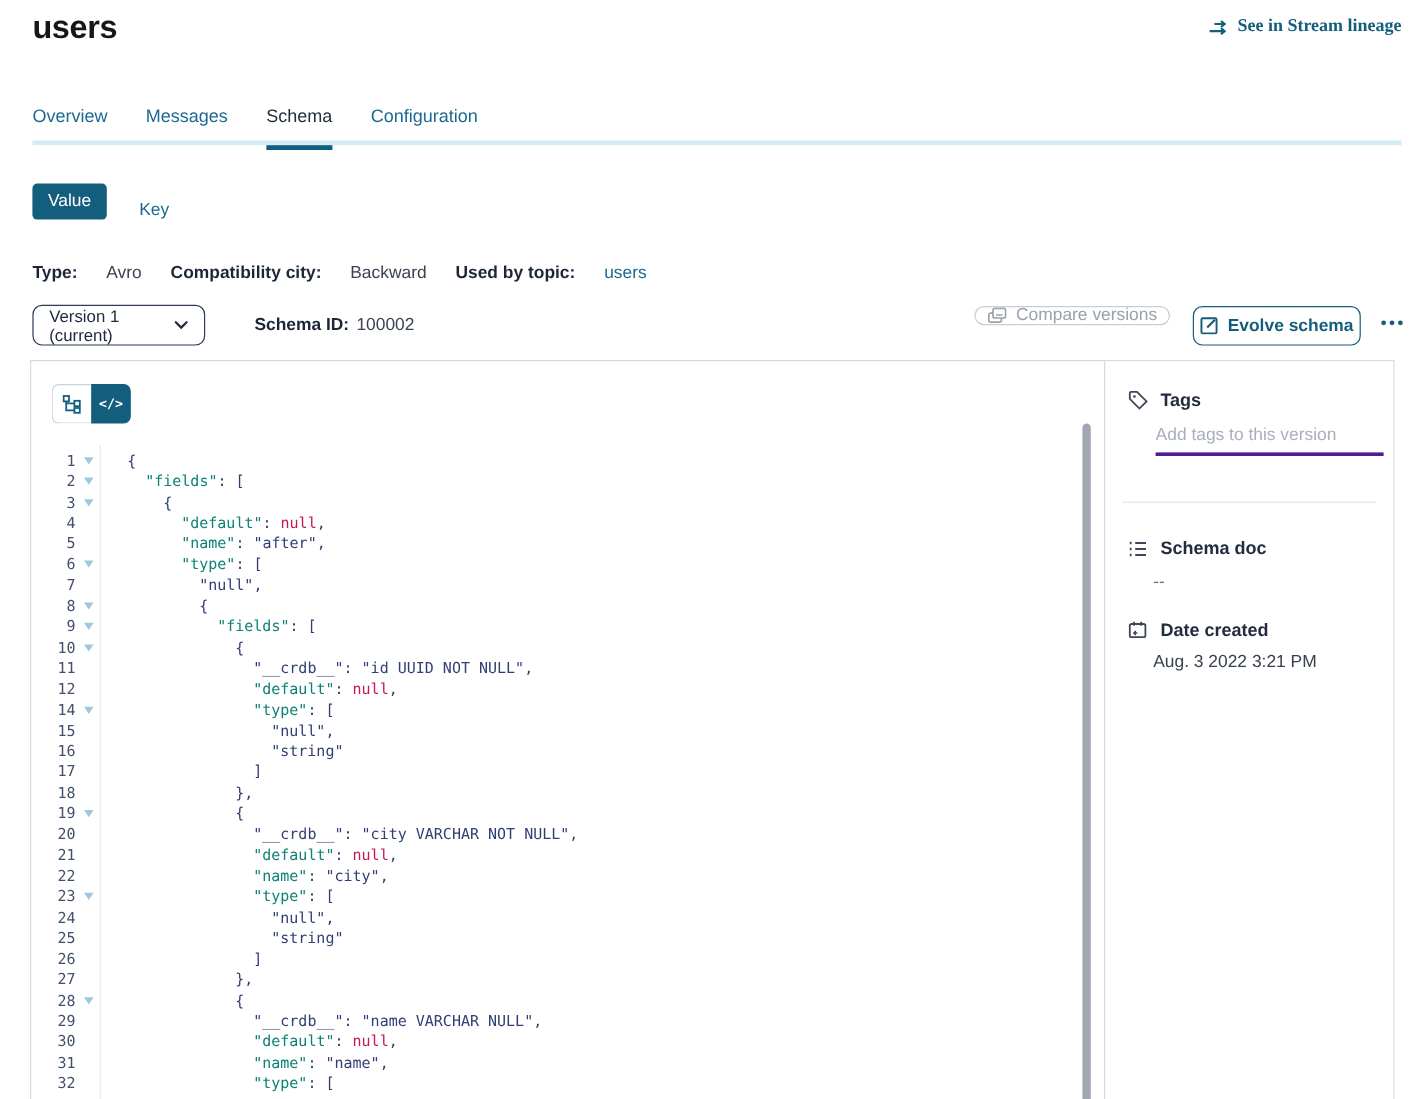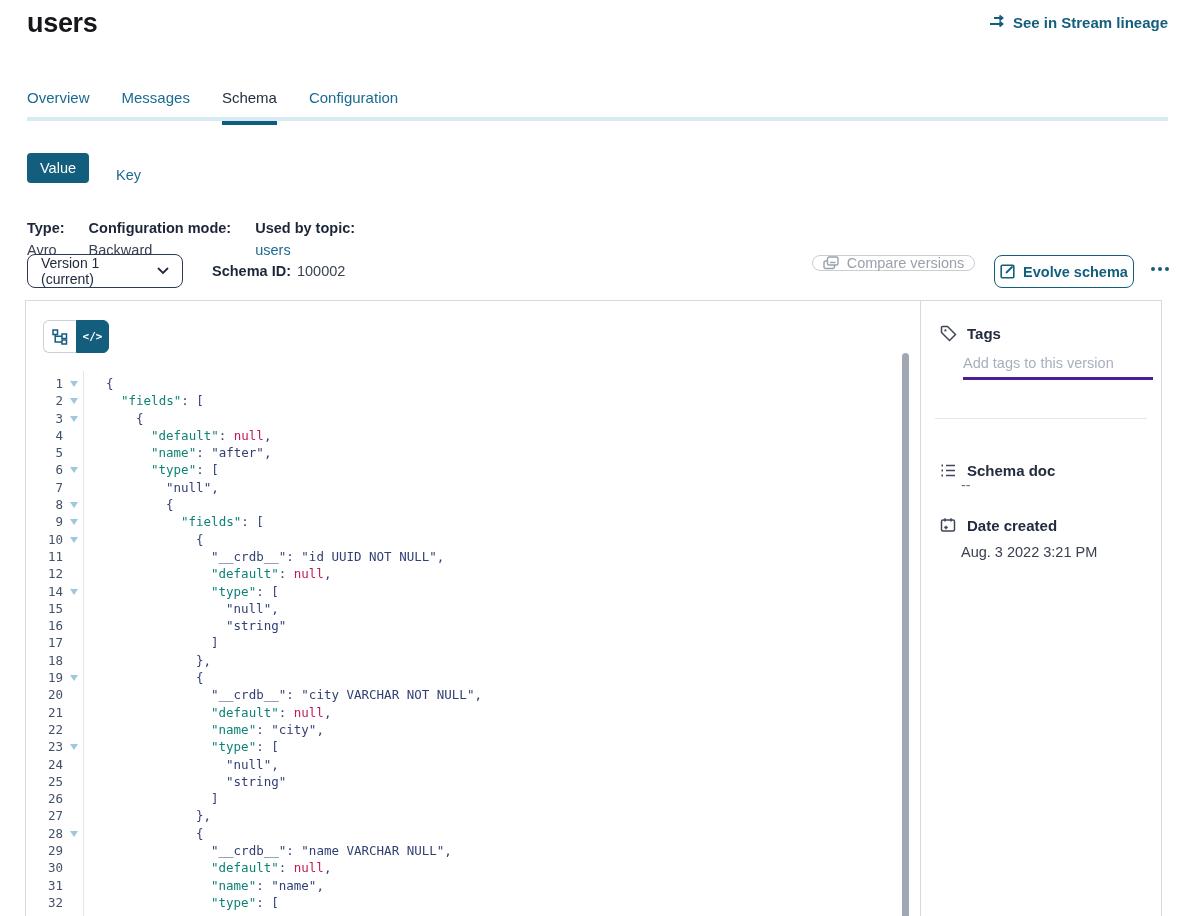--- a/index.html
+++ b/index.html
@@ -2,46 +2,46 @@
 <html style="--accent: #135e7d; --link: #1b6b91; --rail: #d7ebf3; --tab-indicator: #0f5d80; --code-key: #0e8276; --code-str: #323f75; --code-null: #c2185b; --code-num: #41506b;"><head>
 <meta charset="utf-8">
 <style>
   * { margin:0; padding:0; box-sizing:border-box; }
   html,body { width:1189px; height:916px; overflow:hidden; background:#ffffff;
               font-family:"Liberation Sans", sans-serif; color:#1e2a3a; }
   .abs { position:absolute; }
 
   
   #page-title { left:27px; top:8px; font-size:27px; font-weight:700; color:#16171b; letter-spacing:-0.3px; }
-  #lineage-link { right:21px; top:14px; display:flex; gap:7px;
-                  color:var(--accent); font-size:15px; font-weight:700; cursor:pointer; }
+  #lineage-link { right:21px; top:14px; display:flex; align-items:center; gap:7px;
+                  color:var(--accent); font-size:15px; font-weight:700; cursor:pointer;font-family:Liberation Serif, serif; }
 
   
   #tabs { left:27px; top:89px; display:flex; gap:32px; font-size:15px; }
   .tab { color:var(--link); cursor:pointer; position:relative; padding-bottom:19px; }
   .tab.active { color:#1e2d3d; font-weight:400; }
   .tab.active::after { content:""; position:absolute; left:0; right:0; bottom:0; height:4px;
                        background:var(--tab-indicator); z-index:2; }
   #tab-rail { left:27px; right:21px; top:117px; height:4px; background:var(--rail); }
 
   
   #vk-toggle { left:27px; top:153px; display:flex; align-items:flex-end; gap:27px; font-size:14.5px; }
   #value-button { background:var(--accent); color:#fff; border:none; border-radius:4px;
                   padding:7px 13px; font-size:14.5px; cursor:pointer; font-family:inherit; }
   #key-button { color:var(--link); cursor:pointer; }
 
   
   #meta-row { left:27px; top:220px; display:flex; gap:24px; font-size:14.5px; }
-  .meta-item { display:flex; gap:6px;flex-direction:column; }
+  .meta-item { display:flex; gap:24px; }
   .meta-label { font-weight:700; color:#1c2638; }
   .meta-value { color:#3a4352; }
   .meta-value.link { color:var(--link); cursor:pointer; }
 
   
-  #version-select { left:27px; top:254px; width:156px; height:34px; border:1px solid #2c3a55;
+  #version-select { left:27px; top:254px; width:144px; height:34px; border:1px solid #2c3a55;
                     border-radius:8px; display:flex; align-items:center; justify-content:space-between;
                     padding:0 13px; font-size:14px; color:#202a3c; cursor:pointer; background:#fff;gap:18px; }
   #schema-id-row { left:212px; top:263px; font-size:14.5px; display:flex; gap:6px;text-align:center; }
   #compare-button { left:812px; top:255px; width:163px; height:16px; border:1px solid #c9ced4;
                     border-radius:8px; background:#fff; display:flex; align-items:center; justify-content:center;
                     gap:8px; font-size:14.5px; color:#9aa1ac; font-family:inherit; }
   #evolve-button { left:994px; top:255px; width:140px; height:33px; border:1px solid var(--accent);
                    border-radius:8px; background:#fff; display:flex; align-items:center; justify-content:center;
                    gap:8px; font-size:14.5px; color:var(--accent); font-weight:700; cursor:pointer; font-family:inherit; }
   #more-button { left:1144px; top:258px; width:32px; height:22px; display:flex; align-items:center;
@@ -81,21 +81,21 @@
   #sidebar { left:894px; top:0; bottom:0; width:241px; border-left:1px solid #d6d9dd; background:#fff; }
   .sb-header { position:absolute; left:19px; display:flex; align-items:center; gap:10px;
                font-size:15px; font-weight:700; color:#222c3e; }
   .sb-icon { width:17px; height:17px; flex:0 0 auto; }
   #tags-header { top:24px; }
   #tags-input { position:absolute; left:42px; top:52px; width:190px; border:none;
                 border-bottom:3px solid #4c1d95; font-size:14.5px; padding:2px 0 6px 0;
                 font-family:inherit; color:#2a3242; outline:none; background:transparent; }
   #tags-input::placeholder { color:#a8afbd; }
   #sidebar-divider { position:absolute; left:14px; top:117px; width:212px; height:1px; background:#e3e6ea; }
-  #schemadoc-header { top:161px; }
+  #schemadoc-header { top:148px; }
   #schemadoc-value { position:absolute; left:40px; top:176px; font-size:14.5px; color:#6f7683; }
   #datecreated-header { top:216px; }
   #datecreated-value { position:absolute; left:40px; top:243px; font-size:14.5px; color:#39414e; }
 
   svg { display:block; }
 </style>
 </head>
 <body>
 
 <h1 class="abs" id="page-title">users</h1>
@@ -122,21 +122,21 @@
   <button id="value-button">Value</button>
   <span id="key-button">Key</span>
 </div>
 
 <div class="abs" id="meta-row">
     <div class="meta-item">
       <span class="meta-label">Type:</span>
       <span class="meta-value">Avro</span>
     </div>
     <div class="meta-item">
-      <span class="meta-label">Configuration mode:</span>
+      <span class="meta-label">Compatibility city:</span>
       <span class="meta-value">Backward</span>
     </div>
     <div class="meta-item">
       <span class="meta-label">Used by topic:</span>
       <span class="meta-value link">users</span>
     </div>
   </div>
 
 <div class="abs" id="version-select">
   <span>Version 1 (current)</span>

